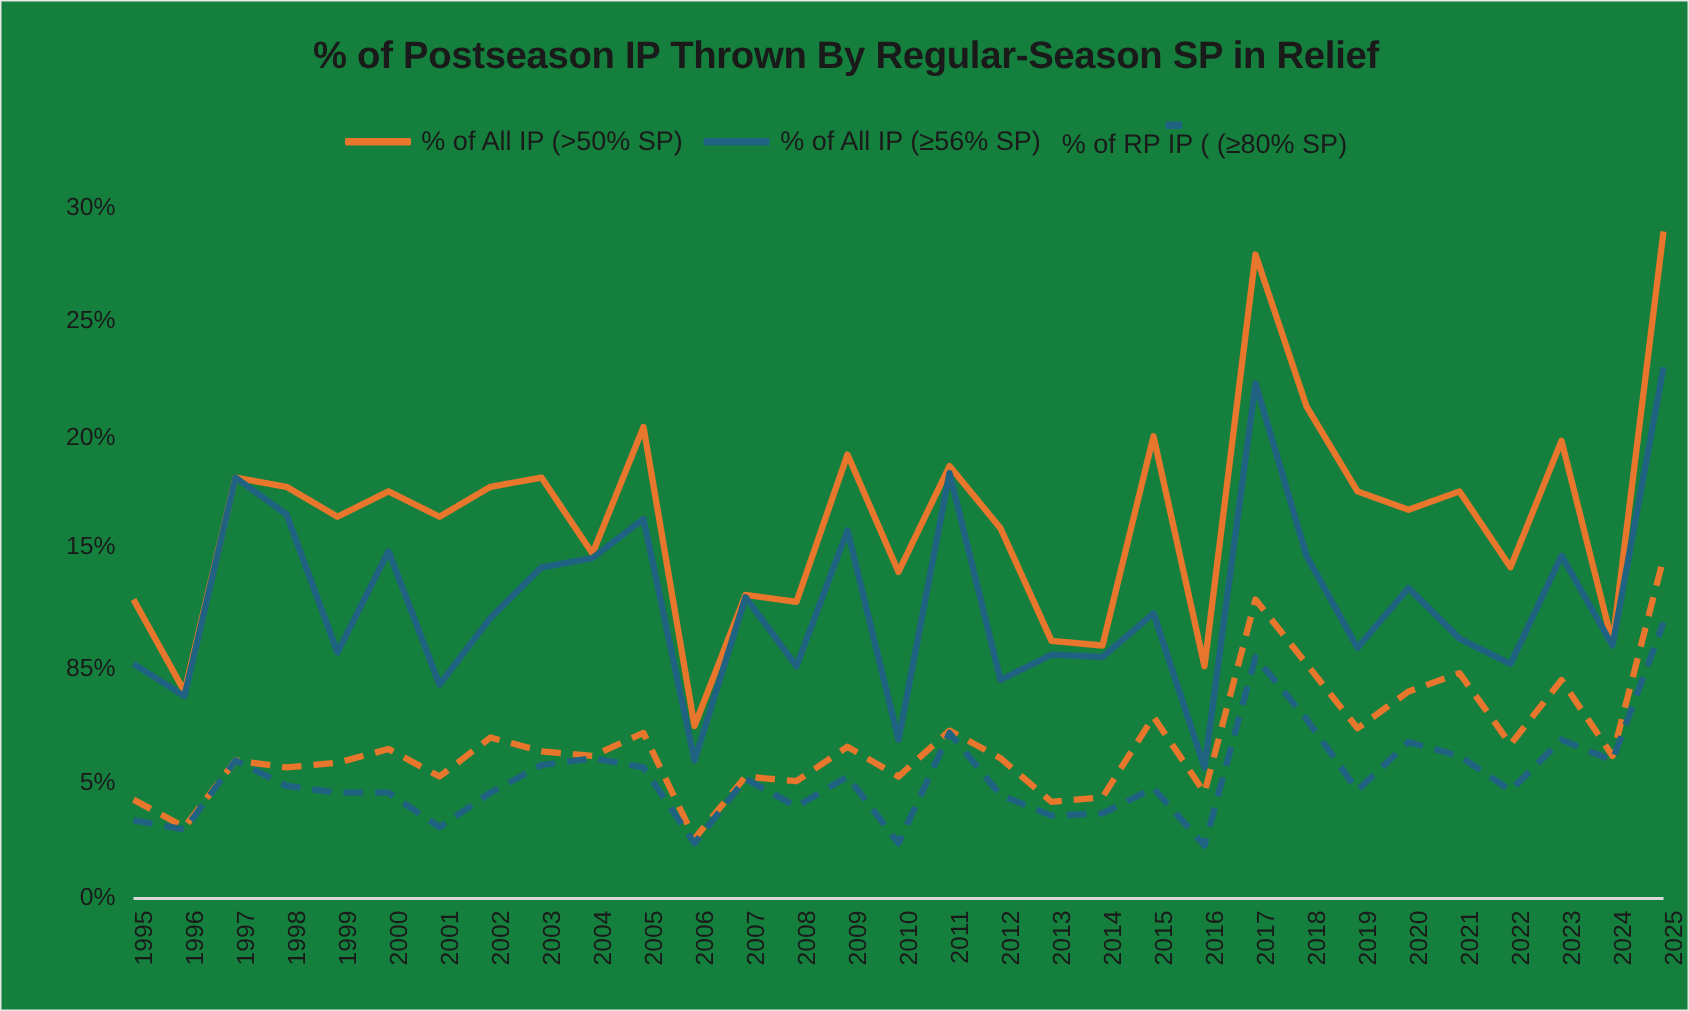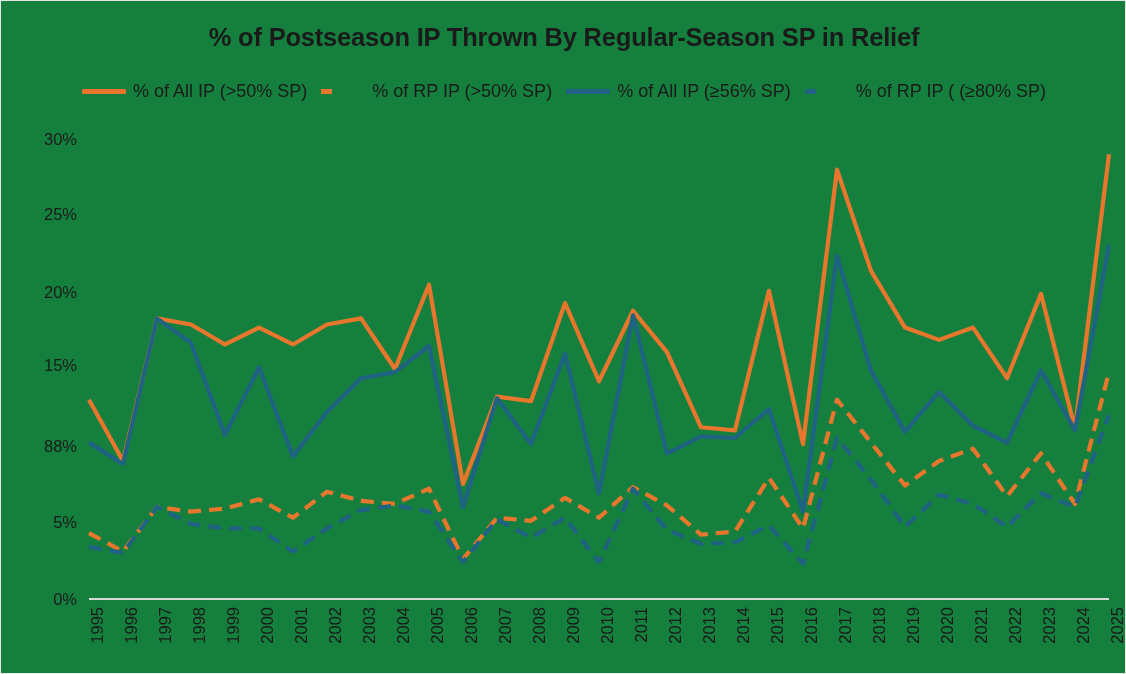--- a/index.html
+++ b/index.html
@@ -39,21 +39,21 @@
     justify-content: center;
     align-items: center;
     gap: 0px;
   }
   .legend-item {
     display: flex;
     align-items: center;
     margin-right: 14px;
     white-space: nowrap;
   }
-  .legend-item:last-child { margin-right: 0; }
+  .legend-item:last-child { margin-right: 0; flex-direction: column; }
   .legend-swatch {
     width: 44px;
     height: 5px;
     margin-right: 7px;
     flex: 0 0 auto;
   }
   .legend-swatch.solid { border-radius: 1px; }
   .legend-swatch.dashed {
     height: 5px;
     background-image: linear-gradient(to right, currentColor 0 11px, transparent 11px 16px);
@@ -122,39 +122,35 @@
 <body>
 
 <div id="chart-root">
 
   <div id="chart-title">% of Postseason IP Thrown By Regular-Season SP in Relief</div>
 
   <div id="legend">
       <div class="legend-item">
         <span class="legend-swatch solid" style="color: rgb(232, 118, 44); background: rgb(232, 118, 44);"></span>
         <span class="legend-label">% of All IP (&gt;50% SP)</span>
-      </div>
-      <div class="legend-item">
-        <span class="legend-swatch dashed" style="color: rgb(232, 118, 44);"></span>
-        <span class="legend-label">% of RP IP (&gt;50% SP)</span>
       </div>
       <div class="legend-item">
         <span class="legend-swatch solid" style="color: rgb(31, 98, 129); background: rgb(31, 98, 129);"></span>
         <span class="legend-label">% of All IP (≥56% SP)</span>
       </div>
       <div class="legend-item">
         <span class="legend-swatch dashed" style="color: rgb(31, 98, 129);"></span>
         <span class="legend-label">% of RP IP ( (≥80% SP)</span>
       </div>
     </div>
 
   <div class="y-axis">
       <div class="y-tick" style="top: 460px;">0%</div>
       <div class="y-tick" style="top: 383.333px;">5%</div>
-      <div class="y-tick" style="top: 306.667px;">88%</div>
+      <div class="y-tick" style="top: 306.667px;">85%</div>
       <div class="y-tick" style="top: 226px; text-align: center;">15%</div>
       <div class="y-tick" style="top: 153.333px; margin-left: 48px;">20%</div>
       <div class="y-tick" style="top: 75px;">25%</div>
       <div class="y-tick" style="top: 0px;">30%</div>
     </div>
 
   <div id="plot-area">
     <svg id="plot-svg" viewBox="0 0 1020 460" preserveAspectRatio="none">
         <polyline points="0.00,260.67 34.00,322.00 68.00,179.40 102.00,185.53 136.00,205.47 170.00,188.60 204.00,205.47 238.00,185.53 272.00,179.40 306.00,230.00 340.00,145.67 374.00,345.00 408.00,257.60 442.00,262.20 476.00,164.07 510.00,242.27 544.00,171.73 578.00,213.13 612.00,288.27 646.00,291.33 680.00,151.80 714.00,305.13 748.00,30.67 782.00,131.87 816.00,188.60 850.00,200.87 884.00,188.60 918.00,239.20 952.00,154.87 986.00,289.80 1020.00,15.33" fill="none" stroke="#E8762C" stroke-width="4.2" stroke-linejoin="round" stroke-linecap="butt"></polyline>
         <polyline points="0.00,394.07 34.00,412.47 68.00,368.00 102.00,372.60 136.00,369.53 170.00,360.33 204.00,378.73 238.00,352.67 272.00,361.87 306.00,364.93 340.00,349.60 374.00,420.13 408.00,378.73 442.00,381.80 476.00,358.80 510.00,378.73 544.00,348.07 578.00,366.47 612.00,395.60 646.00,392.53 680.00,338.87 714.00,389.47 748.00,260.67 782.00,303.60 816.00,346.53 850.00,322.00 884.00,309.73 918.00,357.27 952.00,314.33 986.00,364.93 1020.00,233.07" fill="none" stroke="#E8762C" stroke-width="4.2" stroke-linejoin="round" stroke-linecap="butt" stroke-dasharray="13,8"></polyline>

